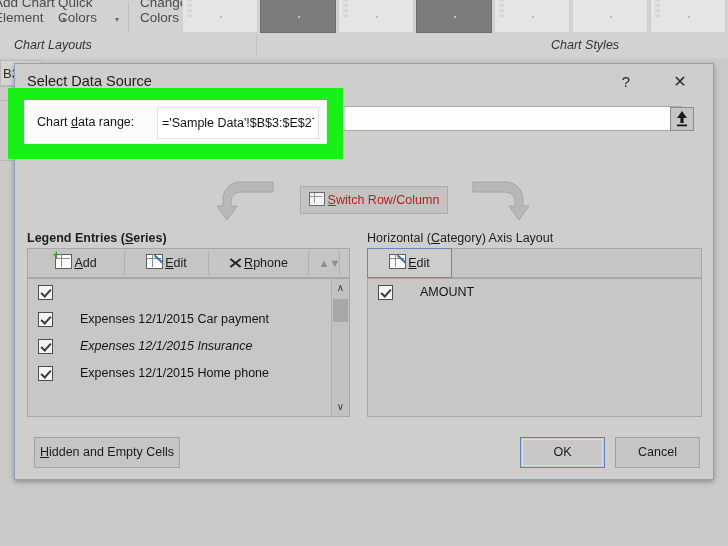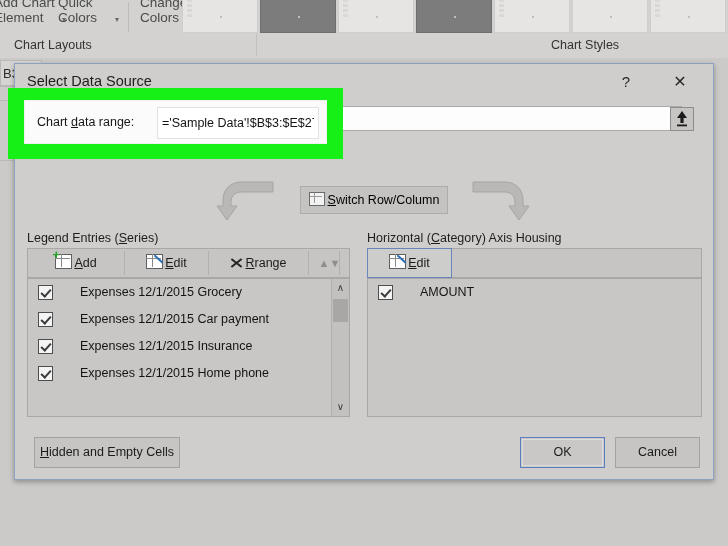--- a/index.html
+++ b/index.html
@@ -57,20 +57,21 @@
     font-size: 12.5px;
     color: #333;
     white-space: nowrap;
   }
   .ribbon-bottom {
     position: absolute;
     left: 0; top: 33px;
     width: 728px; height: 25px;
     background: #d3d2d0;
     border-bottom: 1px solid #ef4444;
+    font-style: italic;
   }
   .ribbon-divider {
     position: absolute;
     top: 34px;
     width: 1px; height: 22px;
     background: #c2c1bf;
   }
 
   
   .gallery {
@@ -256,21 +257,21 @@
   }
   .switch-btn {
     position: absolute;
     left: 285px; top: 12px;
     width: 148px; height: 28px;
     background: #c4c3c1;
     border: 1px solid #adacaa;
     box-sizing: border-box;
     text-align: center;
     font-size: 12.5px;
-    color: #000000;
+    color: #b91c1c;
     line-height: 26px;
     white-space: nowrap;
   }
   .switch-btn u { text-decoration: underline; }
   .sw-ico {
     display: inline-block;
     width: 14px; height: 12px;
     vertical-align: -2px;
     margin-right: 3px;
     background: #f2f2f2;
@@ -608,69 +609,68 @@
       <path d="M58 6 L58 16 L26 16 C20 16 16 20 16 26 L16 30 L22 30 L12 44 L2 30 L8 30 L8 24 C8 14 15 6 26 6 Z" fill="#b9b8b6" stroke="#a6a5a3" stroke-width="1"></path>
     </svg>
     <div class="switch-btn">
       <span class="sw-ico"></span><span></span><u>S</u><span>witch Row/Column</span>
     </div>
     <svg class="arrow-r" viewBox="0 0 66 50">
       <path d="M8 6 L8 16 L40 16 C46 16 50 20 50 26 L50 30 L44 30 L54 44 L64 30 L58 30 L58 24 C58 14 51 6 40 6 Z" fill="#b9b8b6" stroke="#a6a5a3" stroke-width="1"></path>
     </svg>
   </div>
 
-  <div class="panel-label" style="left:12px; top:167px;">
+  <div class="panel-label" style="left:12px; top:167px;font-weight:bold;">
     <span>Legend Entries (</span><u>S</u><span>eries)</span>
   </div>
 
   <div class="toolbar" style="left:12px; top:184px; width:323px;">
     <div class="tb-btn" style="left:0; width:96px;">
       <span class="ico ico-grid"><span class="plus">+</span></span><span></span><u>A</u><span>dd</span>
     </div>
     <div class="tb-sep" style="left:96px;"></div>
     <div class="tb-btn" style="left:97px; width:83px;">
       <span class="ico ico-grid"><span class="pen"></span></span><span></span><u>E</u><span>dit</span>
     </div>
     <div class="tb-sep" style="left:180px;"></div>
     <div class="tb-btn" style="left:181px; width:99px;">
-      <span class="xmark"></span><span></span><u>R</u><span>range</span>
+      <span class="xmark"></span><span></span><u>R</u><span>phone</span>
     </div>
     <div class="tb-sep" style="left:280px;"></div>
     <div class="spin" style="left:281px;">▲</div>
     <div class="tb-sep" style="left:311px;"></div>
     <div class="spin" style="left:291px; left:292px;">▼</div>
   </div>
 
   <div class="listbox" style="left:12px; top:214px; width:323px; height:139px;">
     <div class="lrow" style="width:305px;">
       <span class="cb"></span>
-      <span class="txt">Expenses 12/1/2015 Grocery</span>
     </div>
     <div class="lrow" style="width:305px;">
       <span class="cb"></span>
       <span class="txt">Expenses 12/1/2015 Car payment</span>
     </div>
-    <div class="lrow" style="width:305px;">
+    <div class="lrow" style="width:305px;font-style:italic;">
       <span class="cb"></span>
       <span class="txt">Expenses 12/1/2015 Insurance</span>
     </div>
     <div class="lrow" style="width:305px;">
       <span class="cb"></span>
       <span class="txt">Expenses 12/1/2015 Home phone</span>
     </div>
 
     <div class="vscroll">
       <div class="vs-up">∧</div>
       <div class="vs-thumb"></div>
       <div class="vs-dn">∨</div>
     </div>
   </div>
 
   <div class="panel-label" style="left:352px; top:167px;">
-    <span>Horizontal (</span><u>C</u><span>ategory) Axis Housing</span>
+    <span>Horizontal (</span><u>C</u><span>ategory) Axis Layout</span>
   </div>
 
   <div class="toolbar" style="left:352px; top:184px; width:335px;">
     <div class="tb-btn focus" style="left:-1px; top:-1px; width:85px; height:30px; line-height:28px;">
       <span class="ico ico-grid"><span class="pen"></span></span><span></span><u>E</u><span>dit</span>
     </div>
   </div>
 
   <div class="listbox" style="left:352px; top:214px; width:335px; height:139px;">
     <div class="lrow" style="width:335px;">

